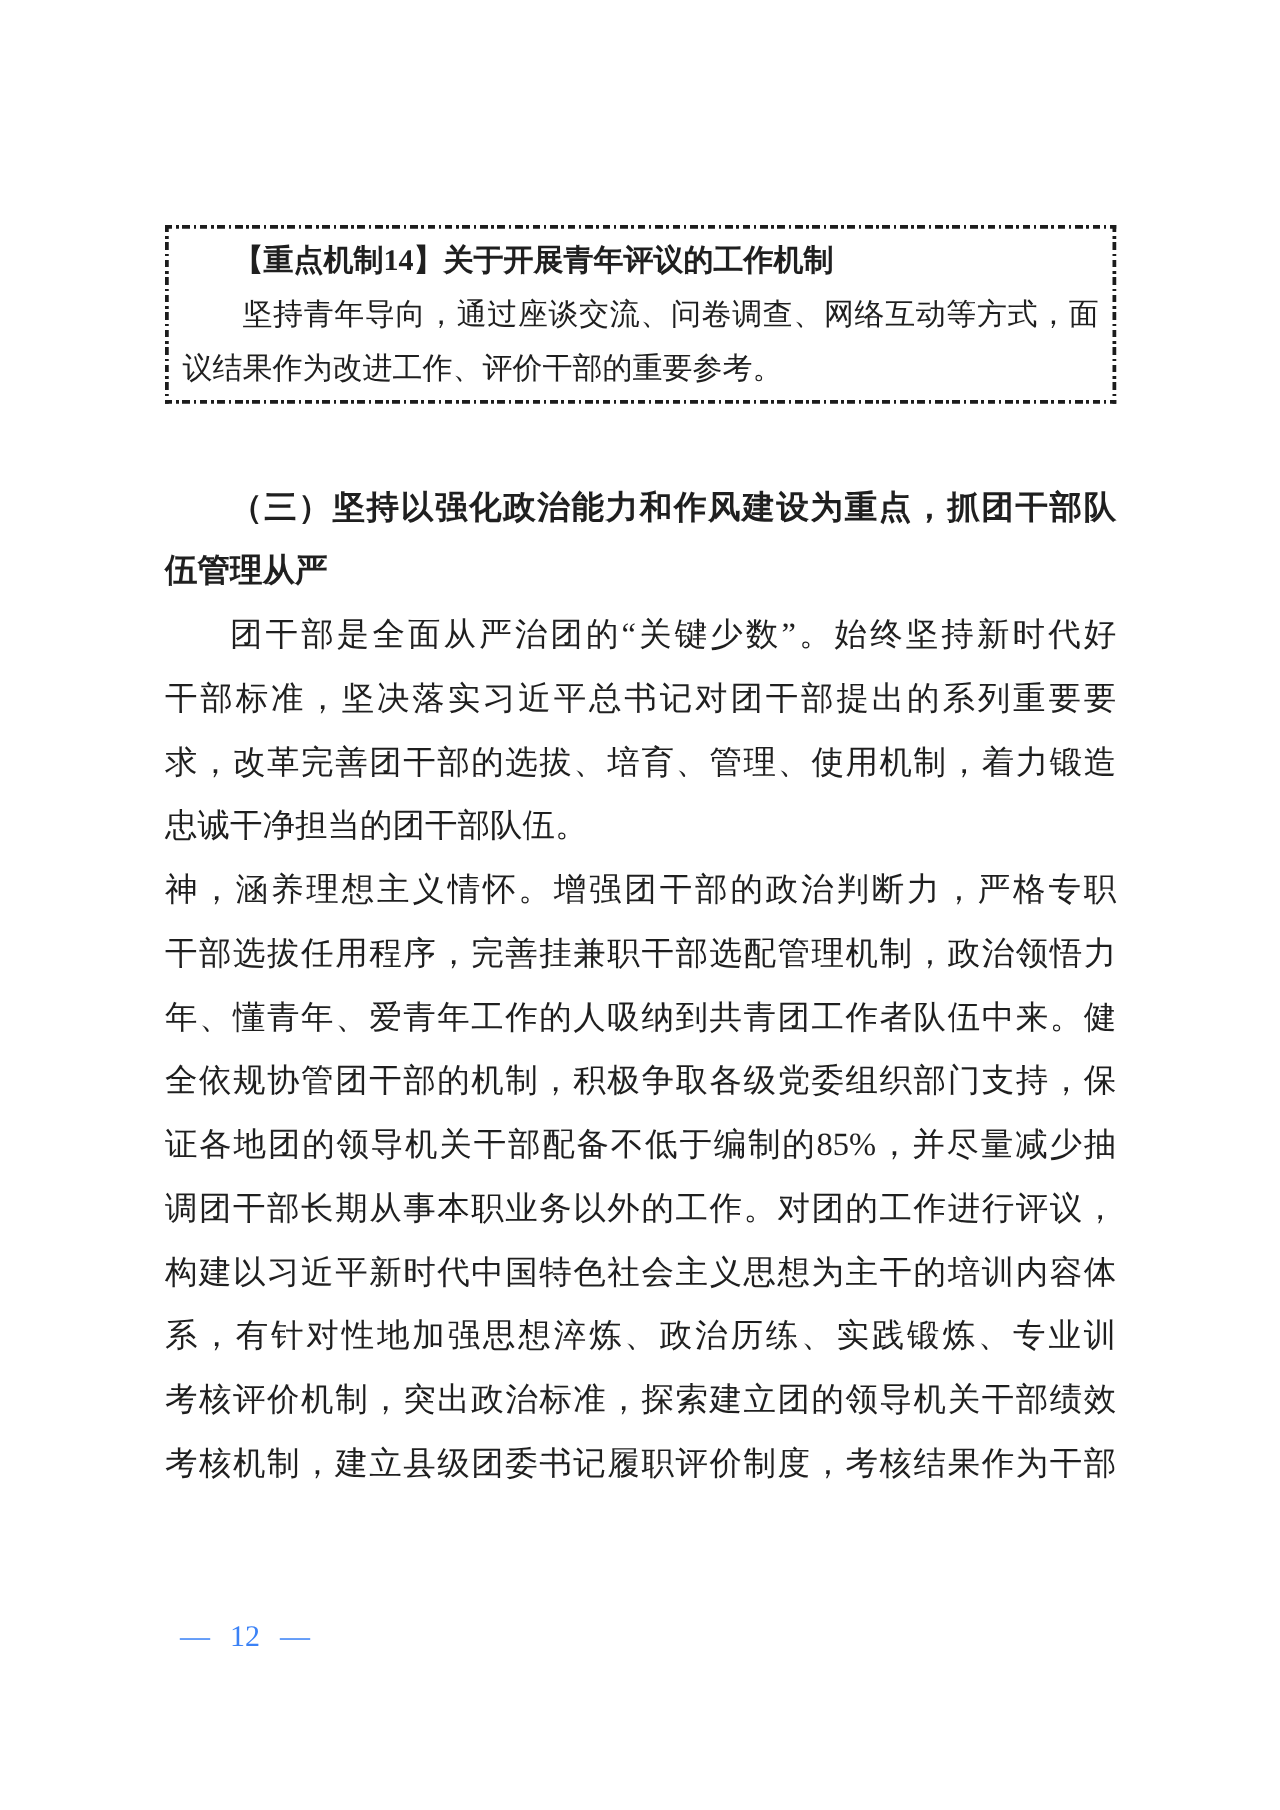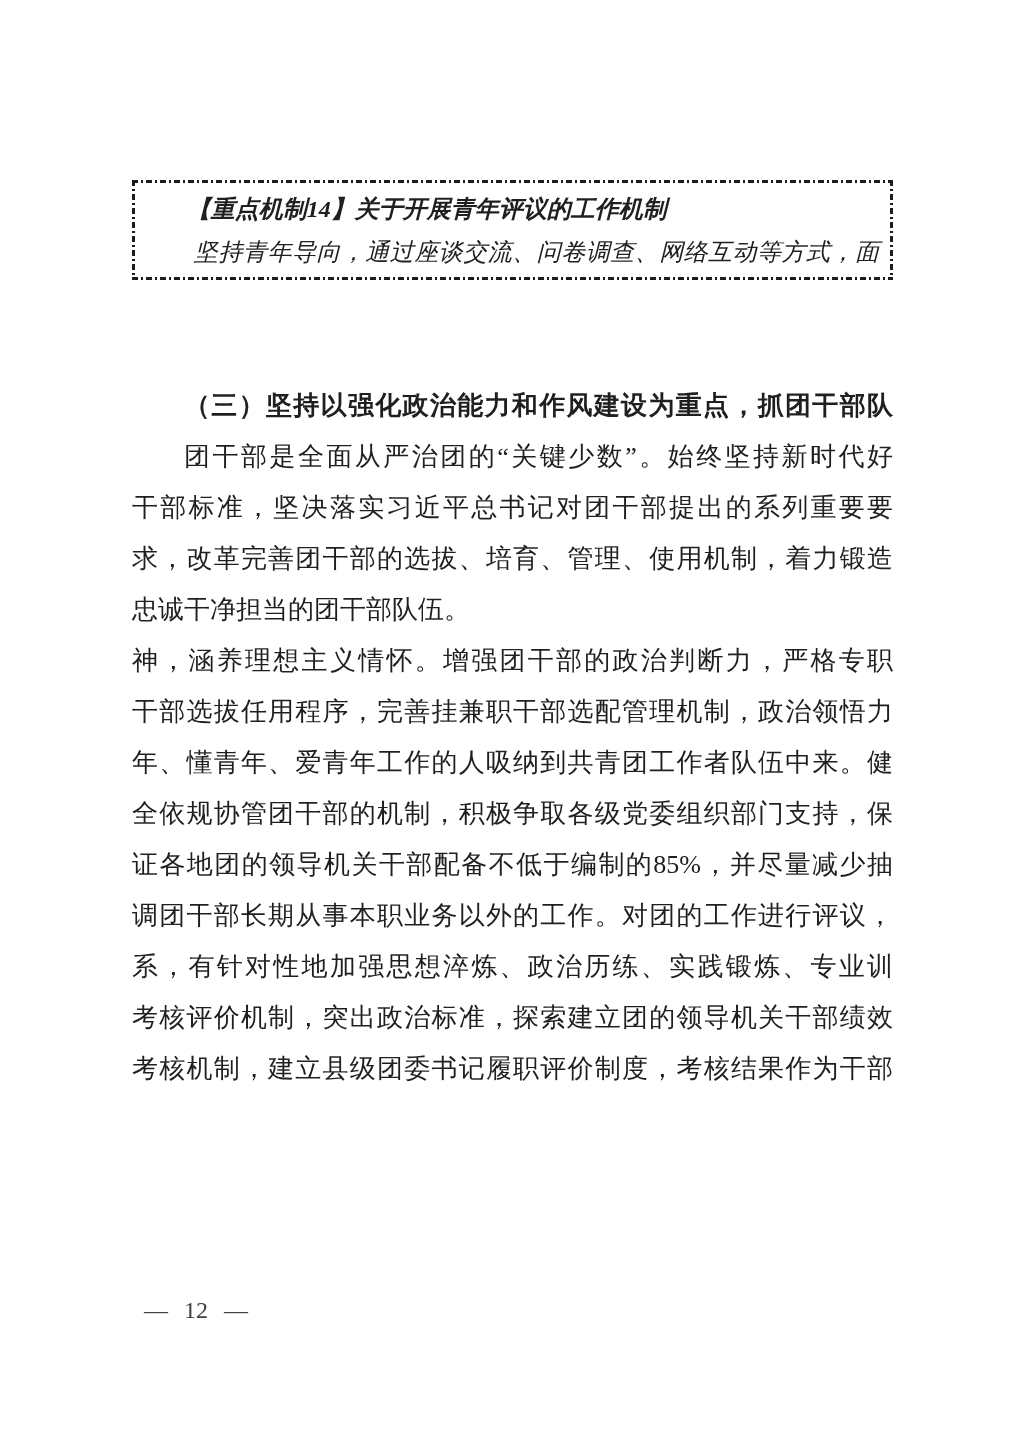--- a/index.html
+++ b/index.html
@@ -27,21 +27,20 @@
     box-sizing: border-box;
     padding: 8px 14px 6px 14px;
     background-image:
       repeating-linear-gradient(90deg,  #1c1c1c 0 6px, transparent 6px 9px, #1c1c1c 9px 11px, transparent 11px 14px),
       repeating-linear-gradient(90deg,  #1c1c1c 0 6px, transparent 6px 9px, #1c1c1c 9px 11px, transparent 11px 14px),
       repeating-linear-gradient(180deg, #1c1c1c 0 6px, transparent 6px 9px, #1c1c1c 9px 11px, transparent 11px 14px),
       repeating-linear-gradient(180deg, #1c1c1c 0 6px, transparent 6px 9px, #1c1c1c 9px 11px, transparent 11px 14px);
     background-repeat: no-repeat;
     background-size: 100% 3px, 100% 3px, 3px 100%, 3px 100%;
     background-position: 0 0, 0 100%, 0 0, 100% 0;
-    font-style: italic;
   }
   .box-title {
     font-size: 24px;
     line-height: 43px;
     font-weight: bold;
     text-indent: 1.7em;
     white-space: nowrap;
   }
   .box-line {
     font-size: 24px;
@@ -72,47 +71,50 @@
   .bline.bold   { font-weight: bold; }
 
   
   .page-number {
     position: absolute;
     left: 144px;
     top: 1292px;
     font-size: 24px;
     line-height: 36px;
     word-spacing: 10px;
-    color: #404040;
+    color: #3b82f6;
   }
 </style>
 </head>
 <body>
 
 <div class="page">
 
   <div class="mechanism-box">
     <div class="box-title">【重点机制14】关于开展青年评议的工作机制</div>
     <div class="box-line indent">坚持青年导向，通过座谈交流、问卷调查、网络互动等方式，面</div>
+    <div class="box-line flush">议结果作为改进工作、评价干部的重要参考。</div>
   </div>
 
   <main class="content">
     <div class="bline bold indent">（三）坚持以强化政治能力和作风建设为重点，抓团干部队</div>
+    <div class="bline bold flush">伍管理从严</div>
 
     <div class="bline indent">团干部是全面从严治团的“关键少数”。始终坚持新时代好</div>
     <div class="bline">干部标准，坚决落实习近平总书记对团干部提出的系列重要要</div>
     <div class="bline">求，改革完善团干部的选拔、培育、管理、使用机制，着力锻造</div>
     <div class="bline flush">忠诚干净担当的团干部队伍。</div>
 
     <div class="bline">神，涵养理想主义情怀。增强团干部的政治判断力，严格专职</div>
     <div class="bline">干部选拔任用程序，完善挂兼职干部选配管理机制，政治领悟力</div>
     <div class="bline">年、懂青年、爱青年工作的人吸纳到共青团工作者队伍中来。健</div>
     <div class="bline">全依规协管团干部的机制，积极争取各级党委组织部门支持，保</div>
     <div class="bline">证各地团的领导机关干部配备不低于编制的85%，并尽量减少抽</div>
     <div class="bline">调团干部长期从事本职业务以外的工作。对团的工作进行评议，</div>
+    <div class="bline">构建以习近平新时代中国特色社会主义思想为主干的培训内容体</div>
     <div class="bline">系，有针对性地加强思想淬炼、政治历练、实践锻炼、专业训</div>
     <div class="bline">考核评价机制，突出政治标准，探索建立团的领导机关干部绩效</div>
     <div class="bline">考核机制，建立县级团委书记履职评价制度，考核结果作为干部</div>
   </main>
 
   <div class="page-number">— 12 —</div>
 
 </div>
 
 </body></html>

